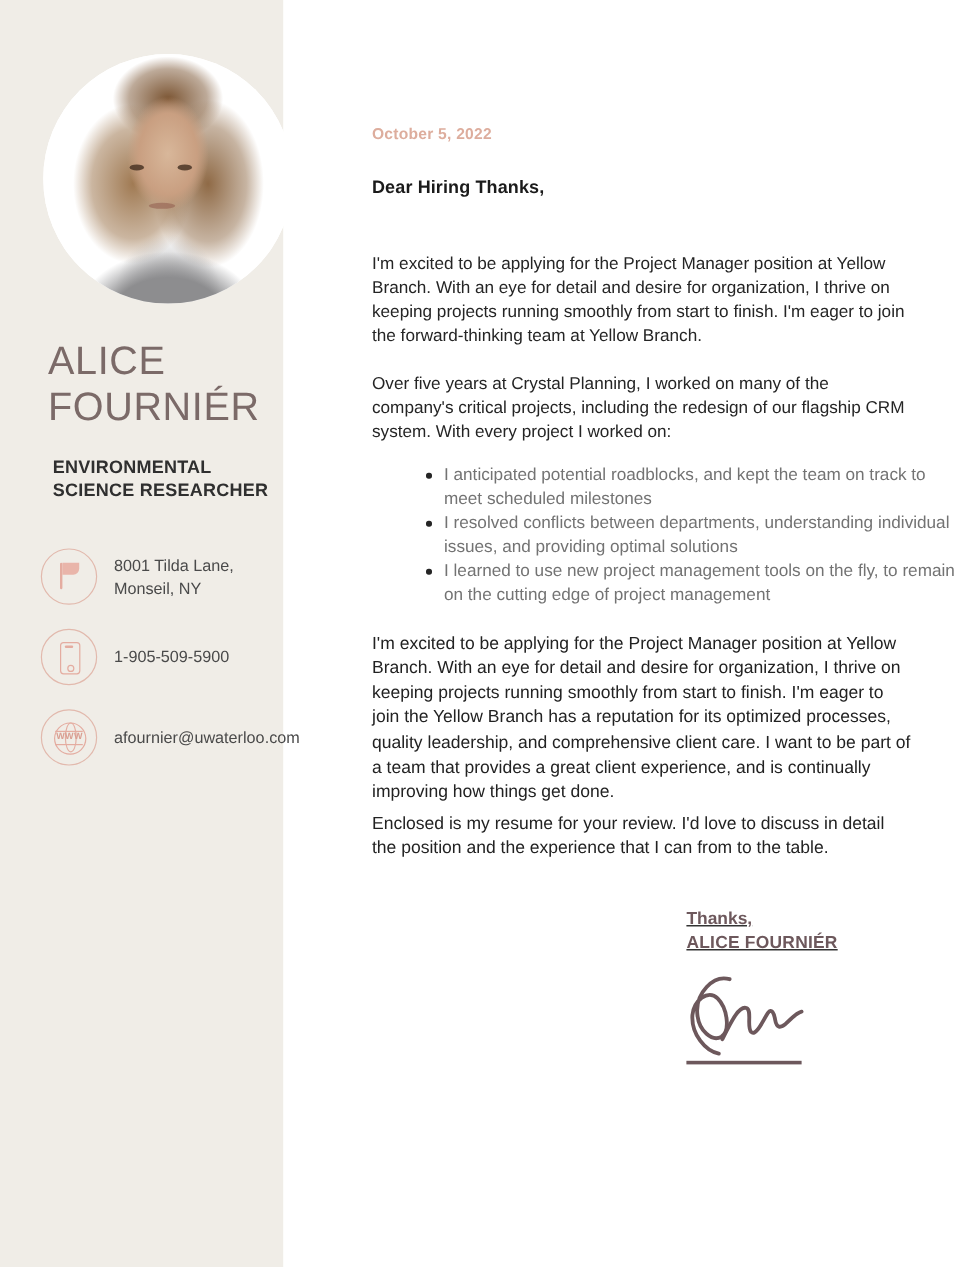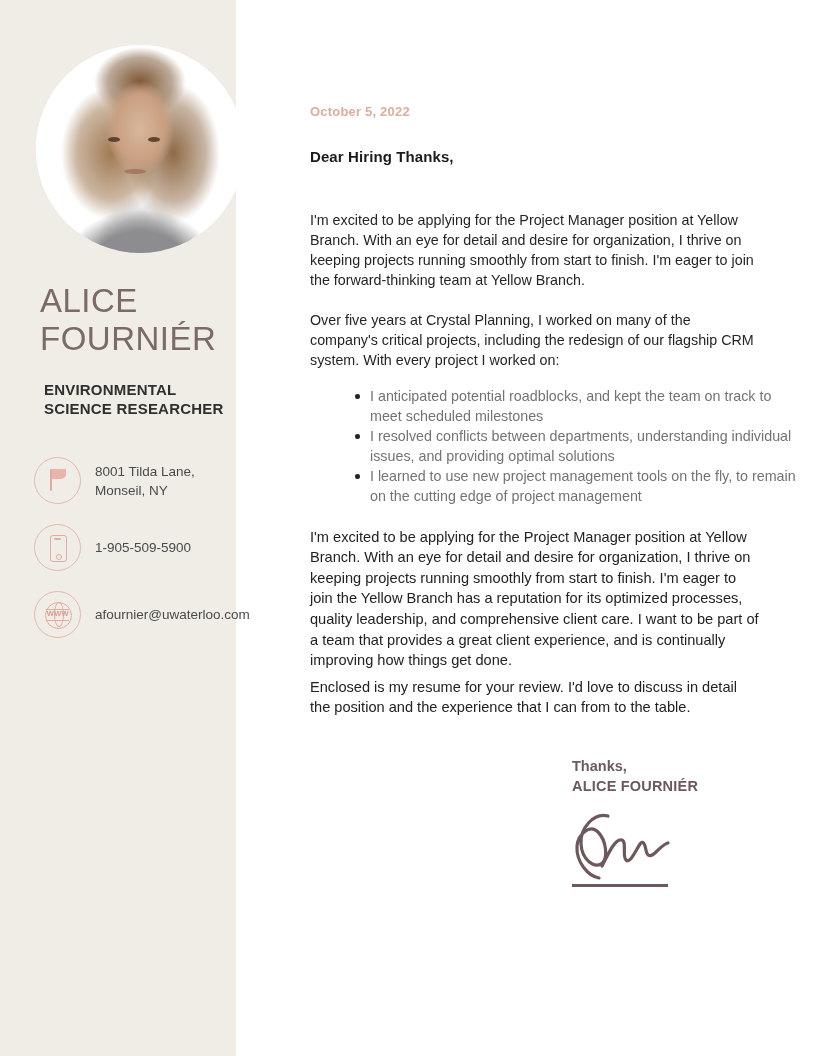--- a/index.html
+++ b/index.html
@@ -299,20 +299,21 @@
     line-height: 20.6px;
     color: #222222;
   }
 
   
   .sign-block {
     position: absolute;
     left: 572px;
     top: 756px;
     width: 200px;
+    text-decoration: underline;
   }
   .sign-thanks {
     font-size: 14.5px;
     line-height: 20px;
     color: #6d585c;
     font-weight: 700;
   }
   .sign-name {
     font-size: 14.5px;
     line-height: 20px;

